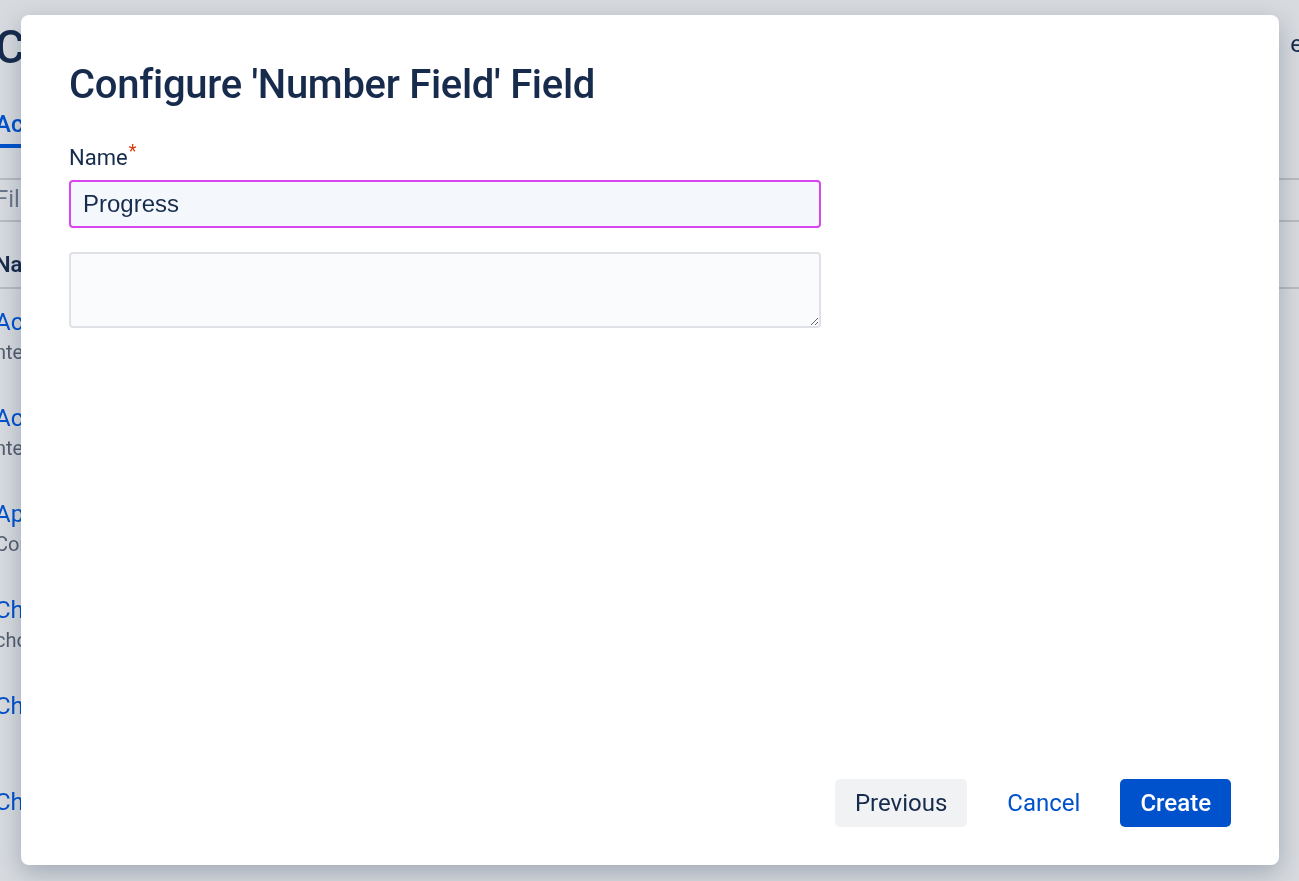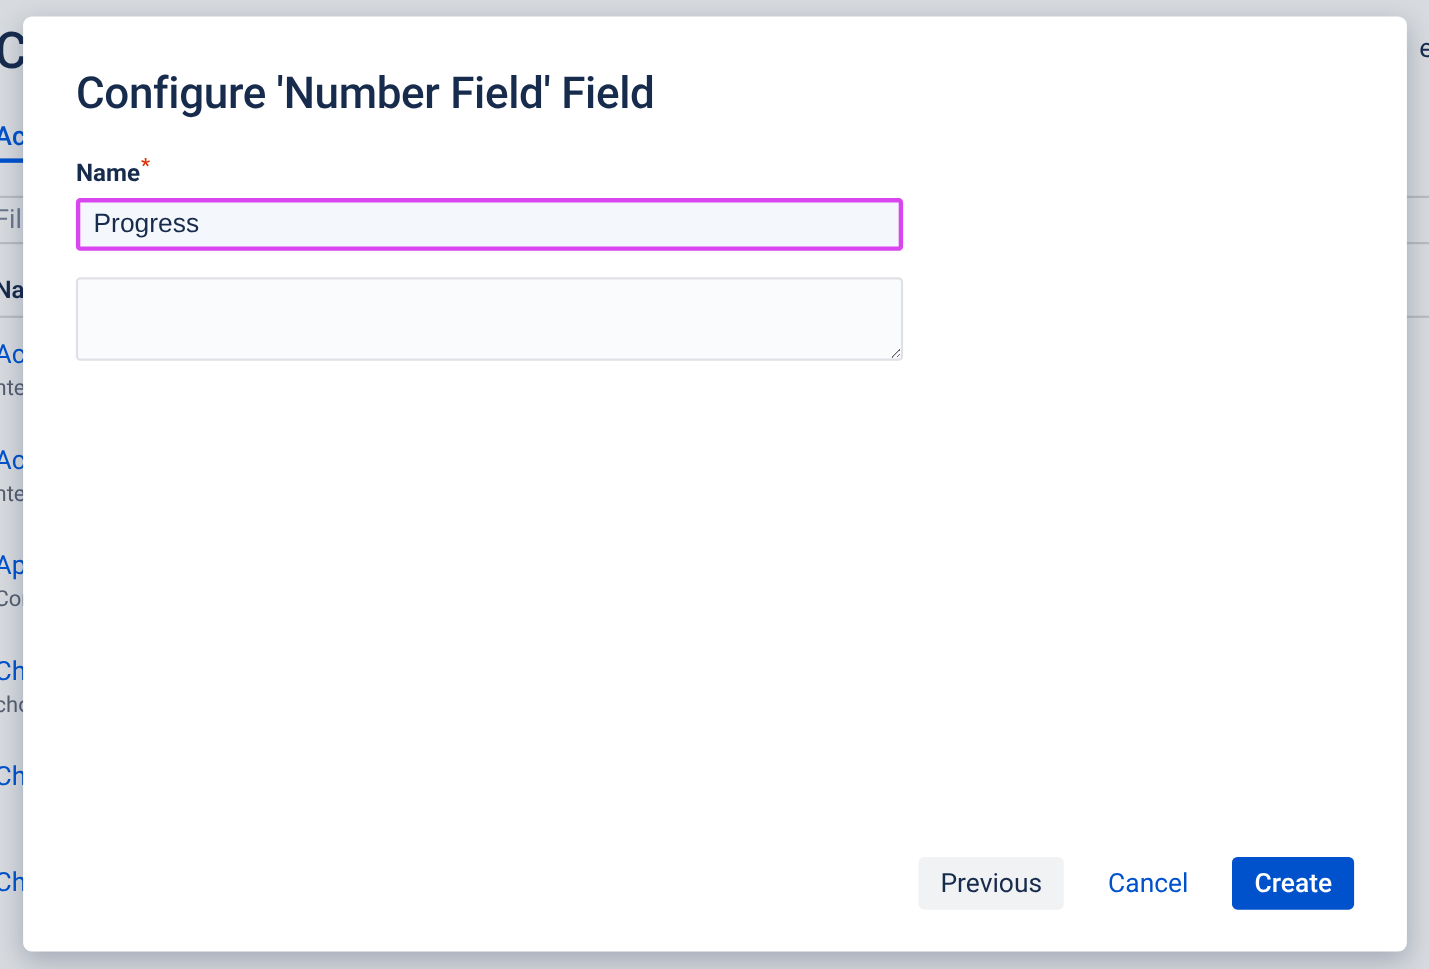--- a/index.html
+++ b/index.html
@@ -105,30 +105,30 @@
     font-size: 40px;
     font-weight: 500;
     color: #172b4d;
     margin-bottom: 32px;
     letter-spacing: -0.3px;
   }
   .form-area { flex: 1; }
   .field { margin-bottom: 24px; }
   .label {
     font-size: 22px;
-    font-weight: 700;
+    font-weight: 400;
     color: #172b4d;
     margin-bottom: 10px;
     display: block;
   }
   .req { color: #de350b; font-size: 18px; vertical-align: super; margin-left: 1px;}
   .text-input {
     width: 752px;
     height: 48px;
-    border: 4px solid #d946ef;
+    border: 2px solid #d946ef;
     background: #f4f7fb;
     border-radius: 4px;
     font-size: 24px;
     color: #172b4d;
     padding: 0 12px;
     outline: none;
   }
   .textarea {
     width: 752px;
     height: 76px;

